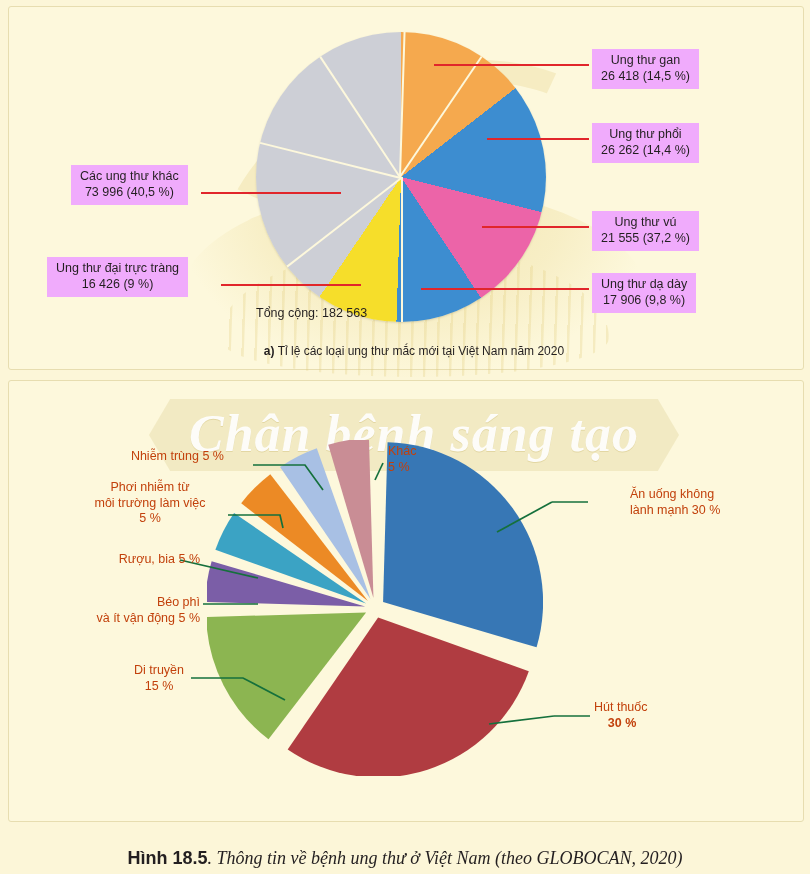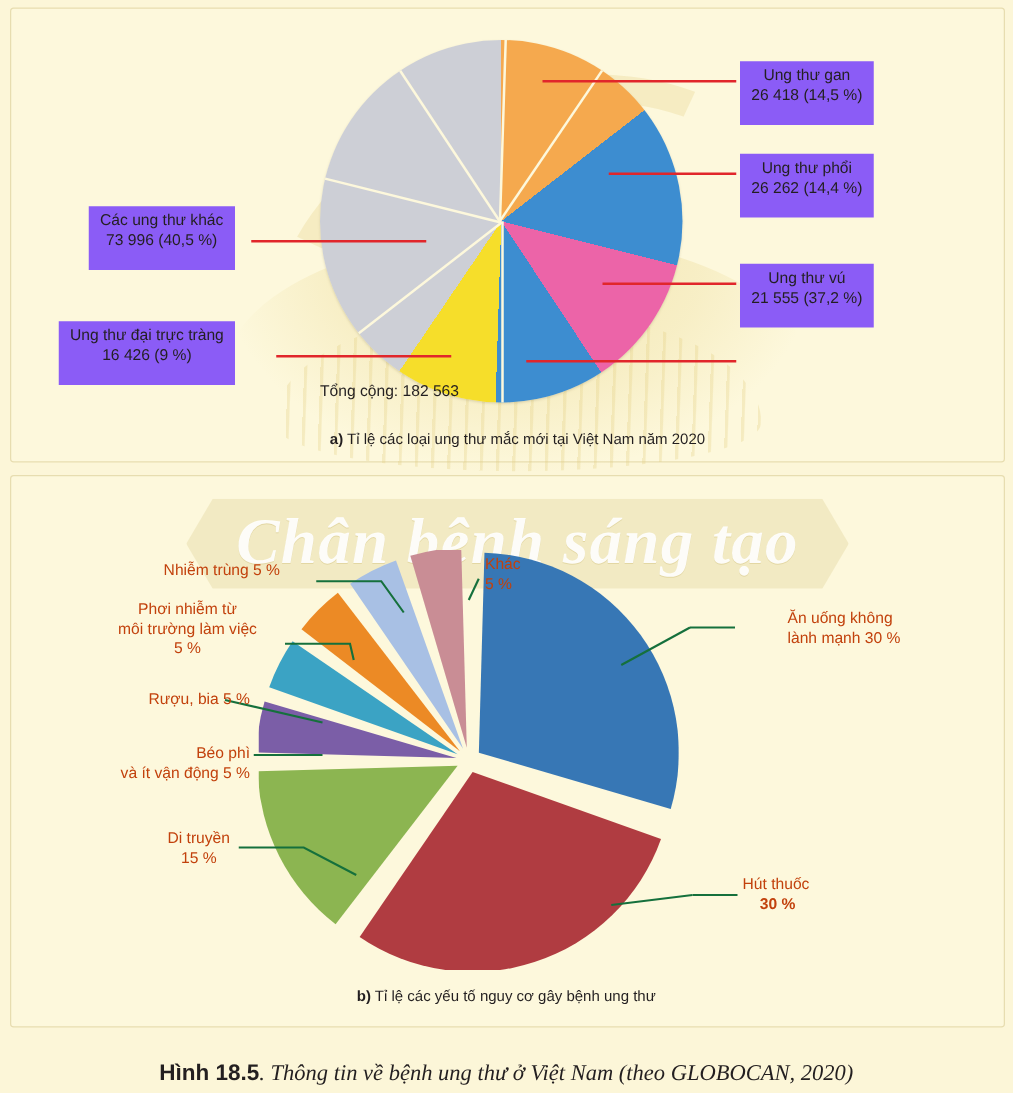--- a/index.html
+++ b/index.html
@@ -39,21 +39,21 @@
      border-color:rgba(231,214,145,.35) transparent transparent transparent;
      transform:rotate(-20deg);}
 
   
   .pie-a-wrap{position:absolute;left:247px;top:25px;width:290px;height:290px;}
   .pie-a{position:absolute;inset:0;border-radius:50%;
      box-shadow:0 1px 2px rgba(120,110,70,.22);}
   .pie-sep{position:absolute;left:50%;top:50%;width:1.6px;height:145px;
      background:#fdf8dc;transform-origin:0 0;}
 
-  .lbl{position:absolute;background:#8b5cf6;padding:4px 9px 16px;
+  .lbl{position:absolute;background:#f0abfc;padding:4px 9px 5px;
      font-size:12.5px;line-height:15.5px;text-align:center;white-space:nowrap;
      color:#231f20;}
   .lbl.left{text-align:center;}
   .lead{position:absolute;height:2px;background:#e1262b;}
 
   .total{position:absolute;left:247px;top:299px;width:290px;text-align:left;
      font-size:12.5px;color:#231f20;}
   .cap{position:absolute;width:794px;left:8px;text-align:center;
      font-size:12px;color:#231f20;}
   .cap b{font-weight:700;}
@@ -107,20 +107,24 @@
     <div class="lbl" style="left:583px;top:116px;">
       <div>Ung thư phổi</div>
       <div>26 262 (14,4 %)</div>
     </div>
 
     <div class="lbl" style="left:583px;top:204px;">
       <div>Ung thư vú</div>
       <div>21 555 (37,2 %)</div>
     </div>
 
+    <div class="lbl" style="left:583px;top:266px;">
+      <div>Ung thư dạ dày</div>
+      <div>17 906 (9,8 %)</div>
+    </div>
 
     <div class="lbl left" style="left:62px;top:158px;">
       <div>Các ung thư khác</div>
       <div>73 996 (40,5 %)</div>
     </div>
 
     <div class="lbl left" style="left:38px;top:250px;">
       <div>Ung thư đại trực tràng</div>
       <div>16 426 (9 %)</div>
     </div>
@@ -195,21 +199,18 @@
 
   <div class="lblb l" style="left:100px;top:449px;width:124px;">
     <div>Nhiễm trùng 5 %</div>
   </div>
 
   <div class="lblb r" style="left:388px;top:444px;">
     <div>Khác</div>
     <div>5 %</div>
   </div>
 
-  <div class="cap cap-b">
-    <b>b)</b><span> Tỉ lệ các yếu tố nguy cơ gây bệnh ung thư</span>
-  </div>
 
   <div class="figcap">
     <b>Hình 18.5</b><span>. Thông tin về bệnh ung thư ở Việt Nam (theo GLOBOCAN, 2020)</span>
   </div>
 
 </div>
 
 </body></html>

